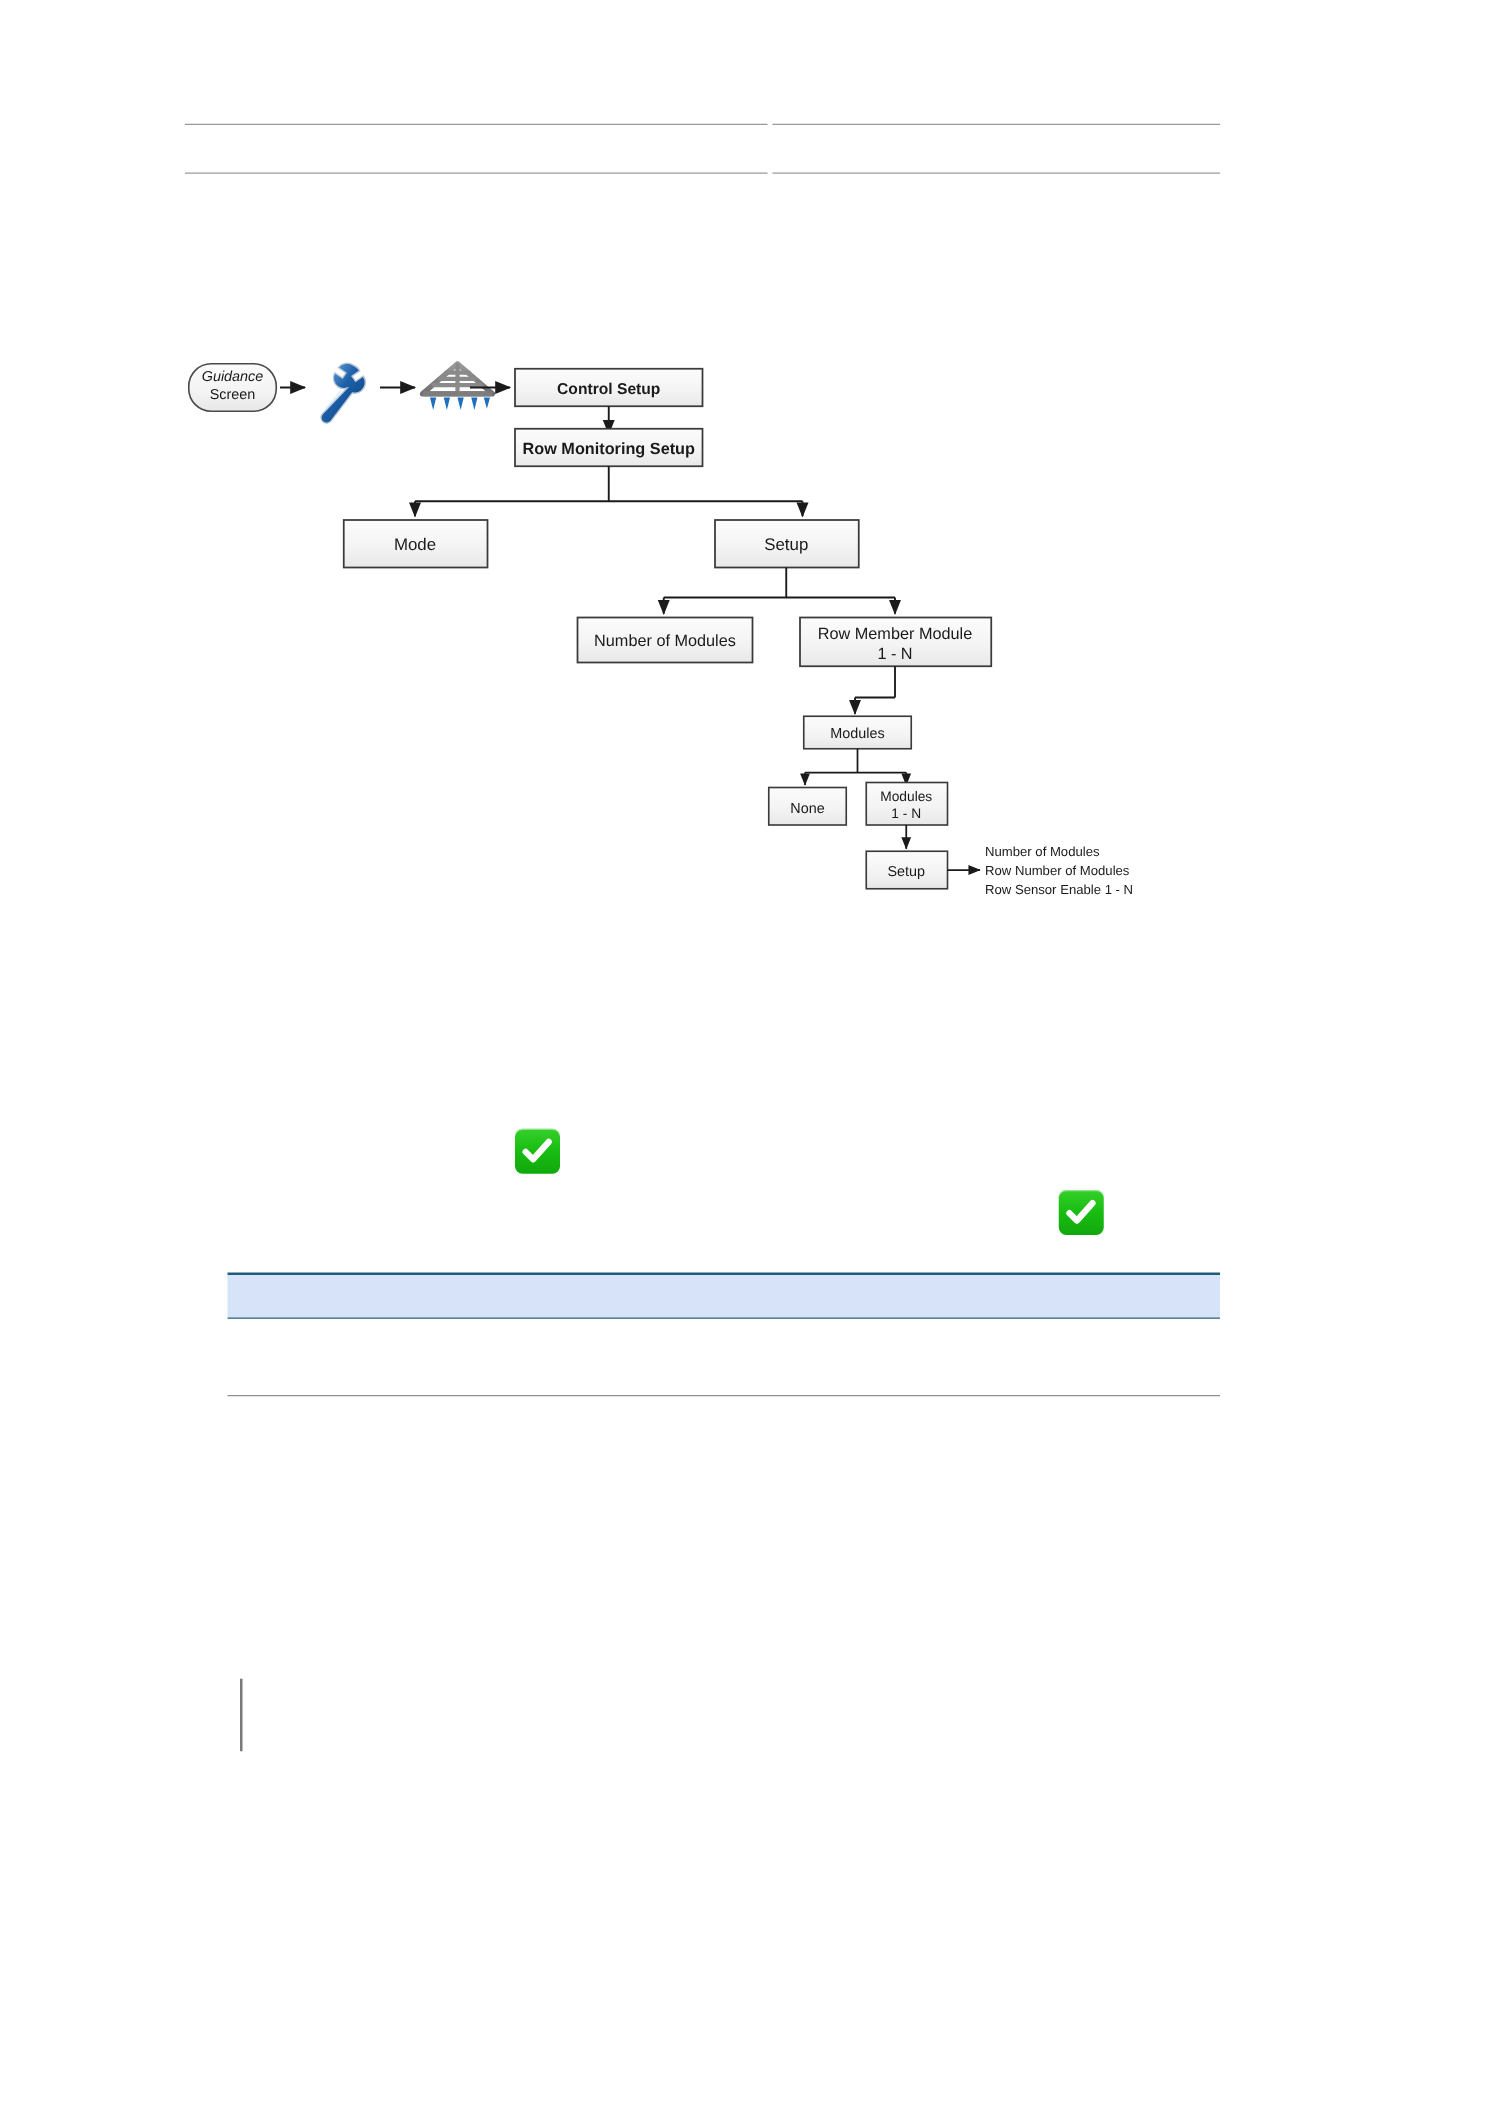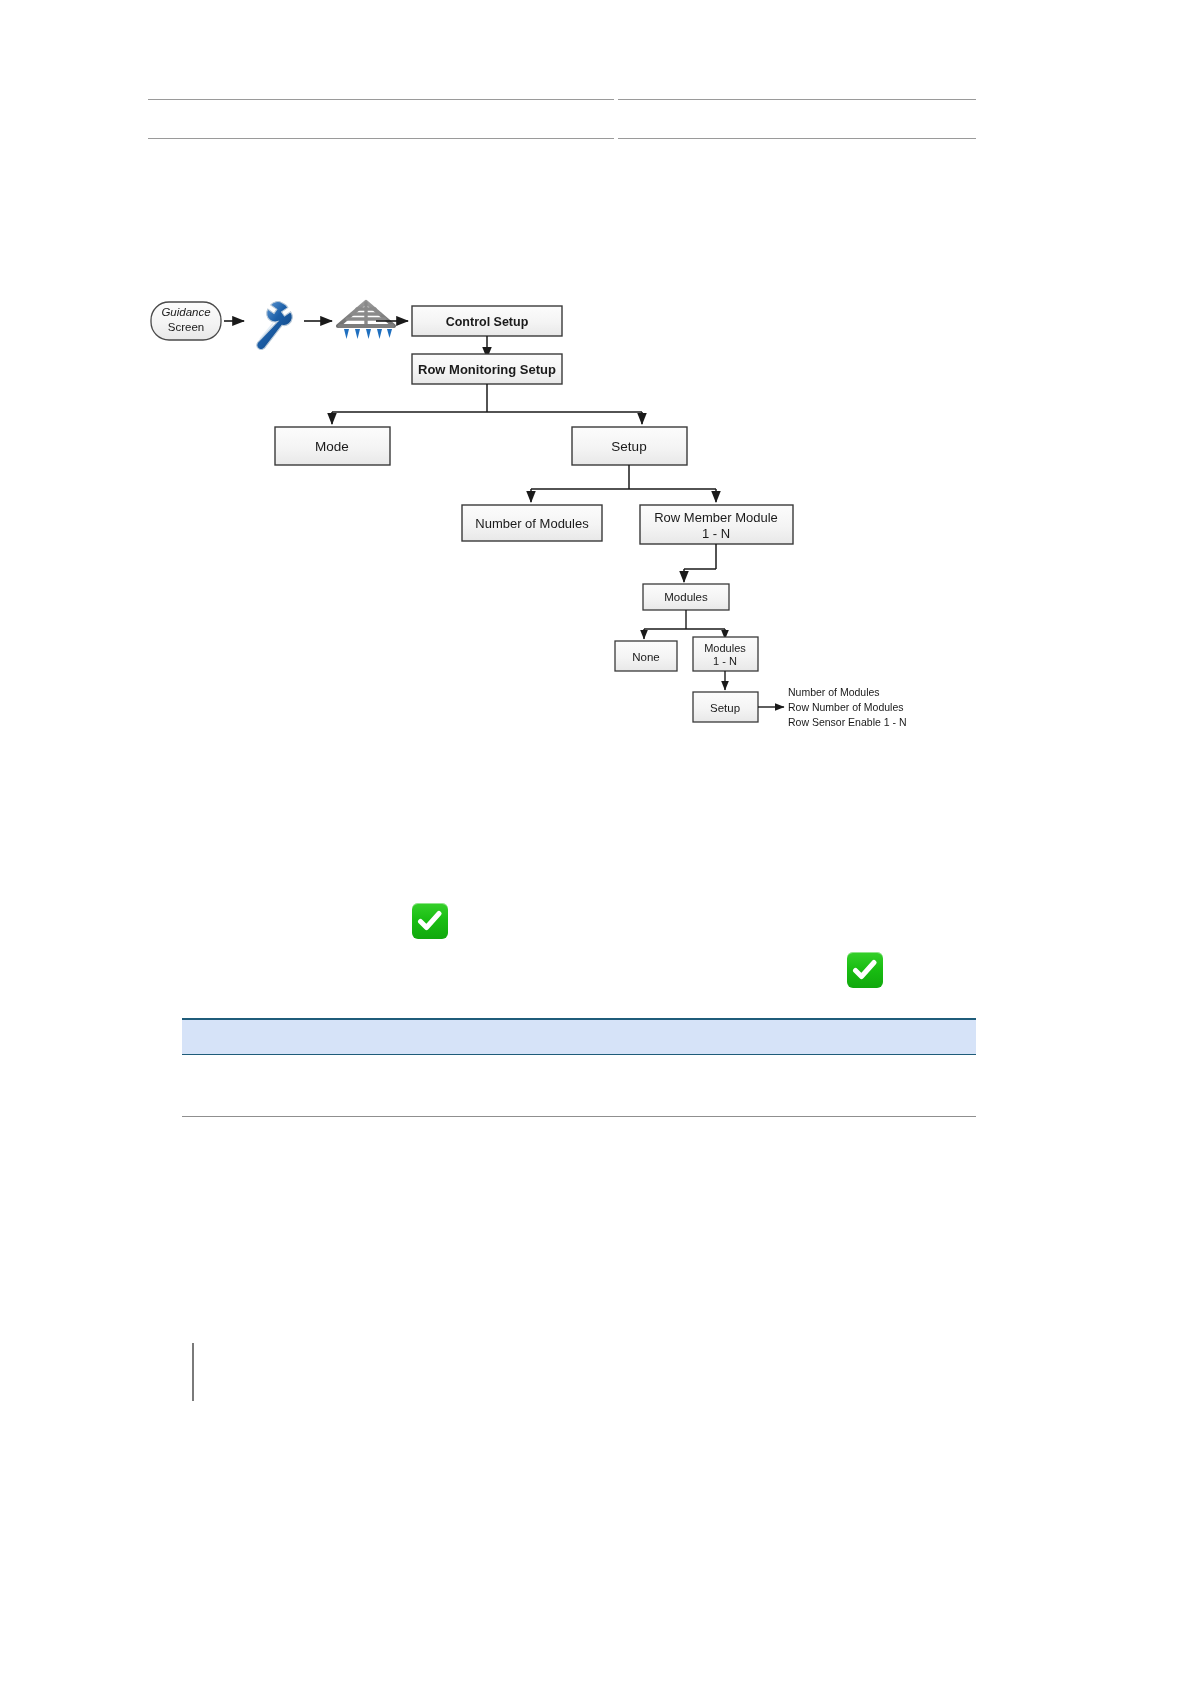--- a/index.html
+++ b/index.html
@@ -39,21 +39,21 @@
     position: absolute;
     font-size: 12px;
     color: #222;
     white-space: pre;
   }
 
   
   #flow-diagram {
     position: absolute;
     left: 140px;
-    top: 284px;
+    top: 273px;
     width: 790px;
     height: 465px;
   }
   #flow-diagram svg { display: block; }
 
   .fd-label {
     font-family: "Liberation Sans", sans-serif;
     fill: #1a1a1a;
   }
 

